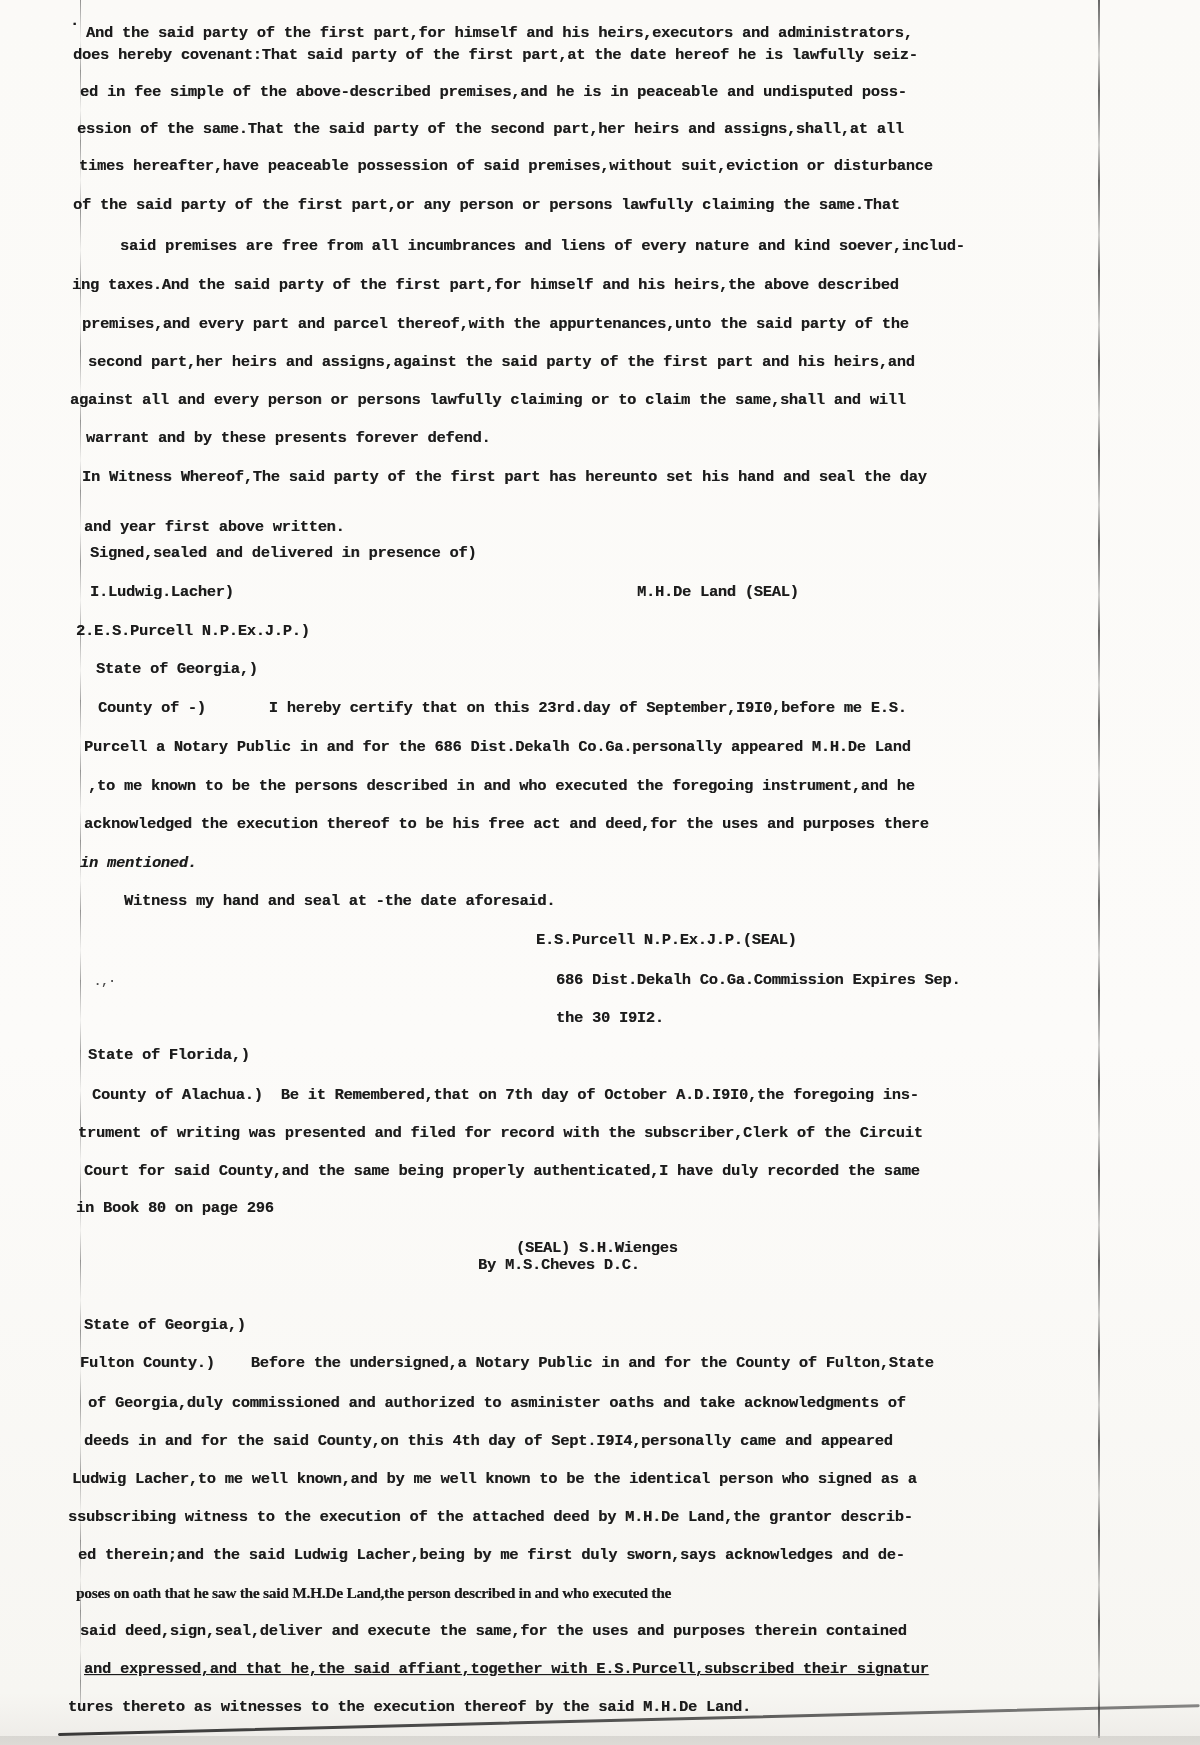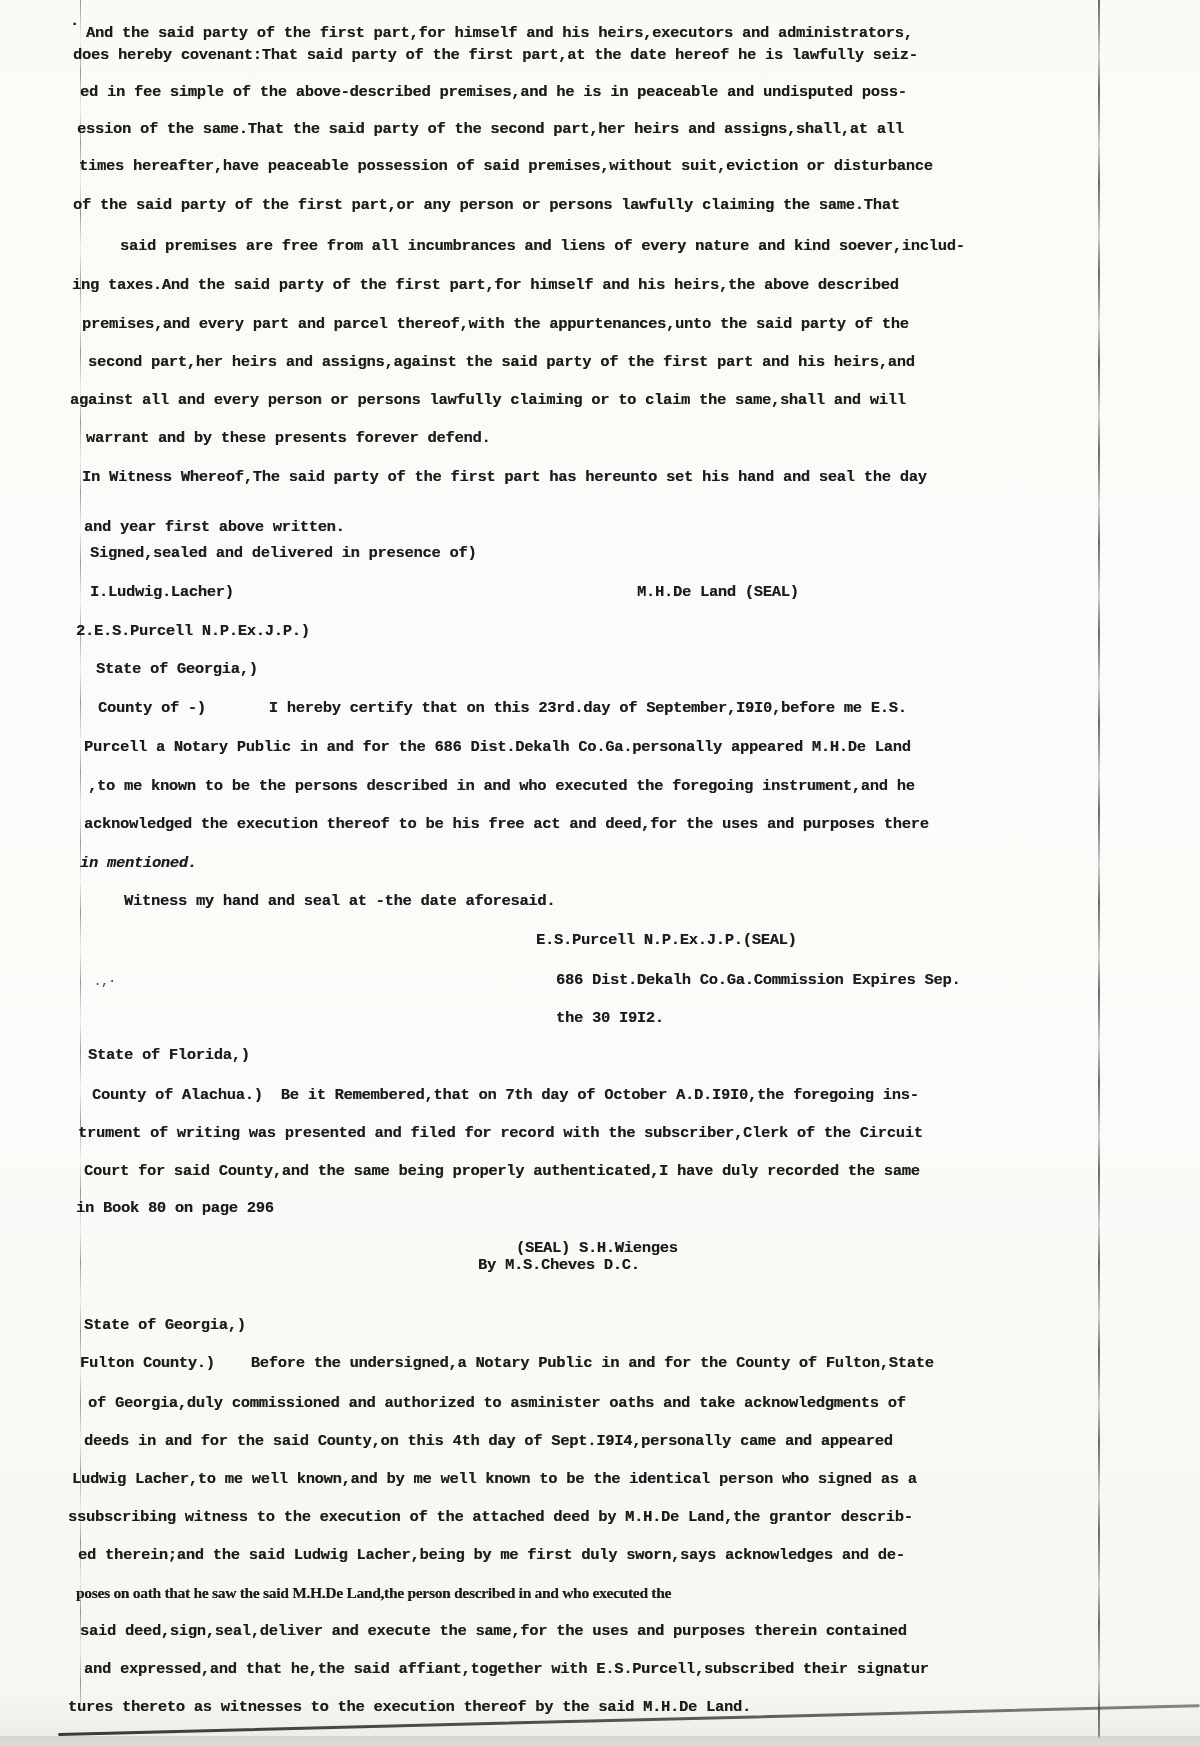--- a/index.html
+++ b/index.html
@@ -94,19 +94,19 @@
       <div class="line" style="left: 478px; top: 1224px; margin-top: 32px;">By M.S.Cheves D.C.</div>
       <div class="line" style="left: 84px; top: 1316px;">State of Georgia,)</div>
       <div class="line" style="left: 80px; top: 1354px;">Fulton County.)    Before the undersigned,a Notary Public in and for the County of Fulton,State</div>
       <div class="line" style="left: 88px; top: 1394px;">of Georgia,duly commissioned and authorized to asminister oaths and take acknowledgments of</div>
       <div class="line" style="left: 84px; top: 1432px;">deeds in and for the said County,on this 4th day of Sept.I9I4,personally came and appeared</div>
       <div class="line" style="left: 72px; top: 1470px;">Ludwig Lacher,to me well known,and by me well known to be the identical person who signed as a</div>
       <div class="line" style="left: 68px; top: 1508px;">ssubscribing witness to the execution of the attached deed by M.H.De Land,the grantor describ-</div>
       <div class="line" style="left: 78px; top: 1546px;">ed therein;and the said Ludwig Lacher,being by me first duly sworn,says acknowledges and de-</div>
       <div class="line" style="left: 76px; top: 1584px; font-family: Liberation Serif, serif;">poses on oath that he saw the said M.H.De Land,the person described in and who executed the</div>
       <div class="line" style="left: 80px; top: 1622px;">said deed,sign,seal,deliver and execute the same,for the uses and purposes therein contained</div>
-      <div class="line" style="left: 84px; top: 1660px;">and expressed,and that he,the said affiant,together with E.S.Purcell,subscribed their signatur</div>
+      <div class="line" style="left: 84px; top: 1660px; text-decoration: underline;">and expressed,and that he,the said affiant,together with E.S.Purcell,subscribed their signatur</div>
       <div class="line" style="left: 68px; top: 1698px;">tures thereto as witnesses to the execution thereof by the said M.H.De Land.</div>
     </div>
   <div class="speck" style="left:94px;top:975px;">.,·</div>
   <div class="bottom-scan-line"></div>
   <div class="bottom-shade"></div>
 </div>
 
 </body></html>

